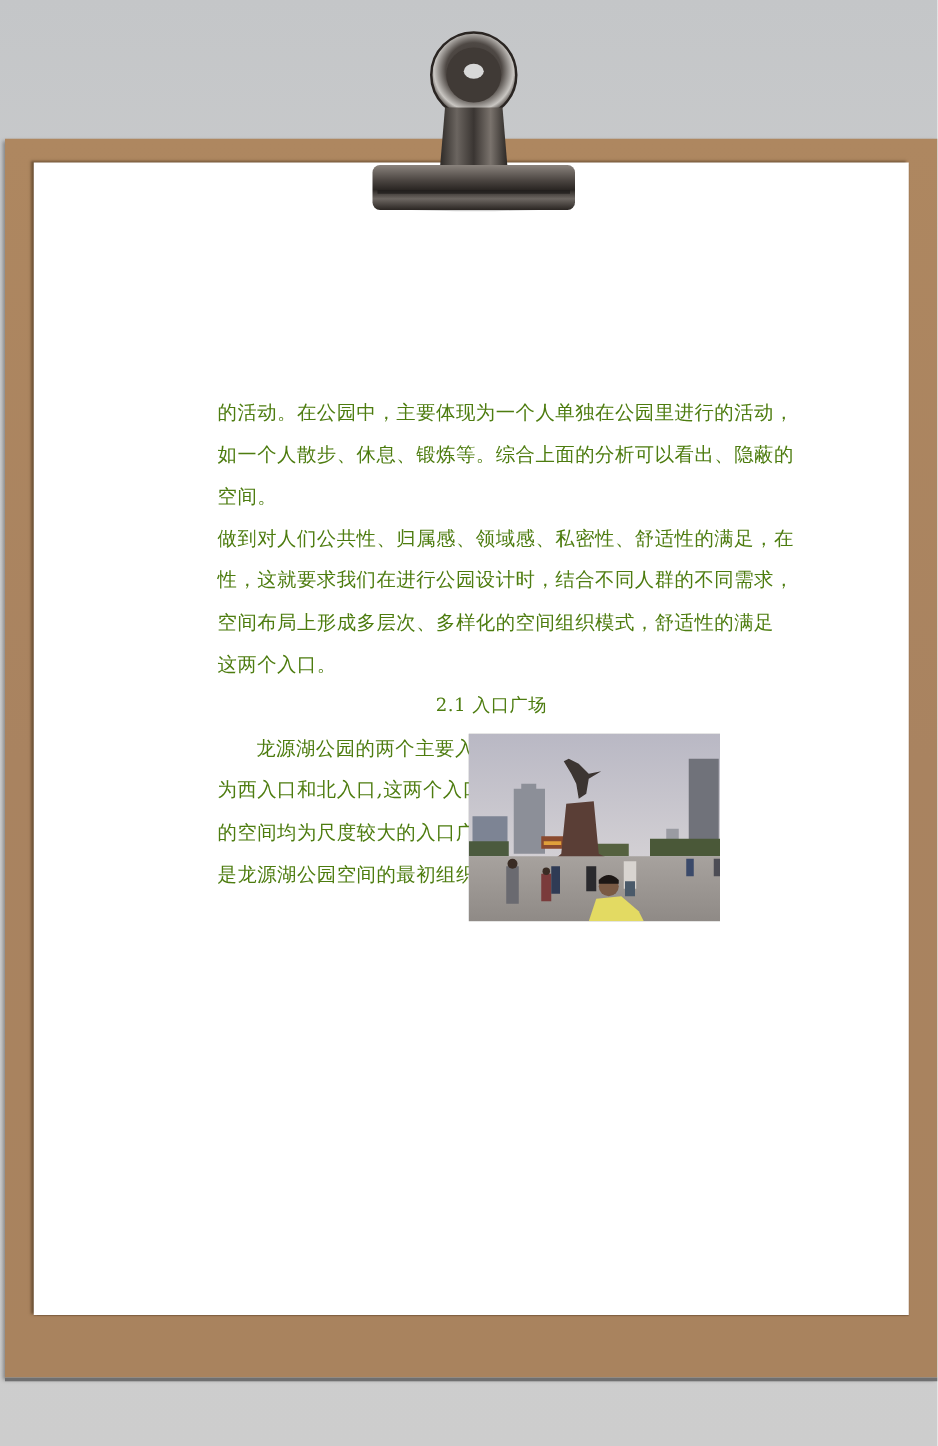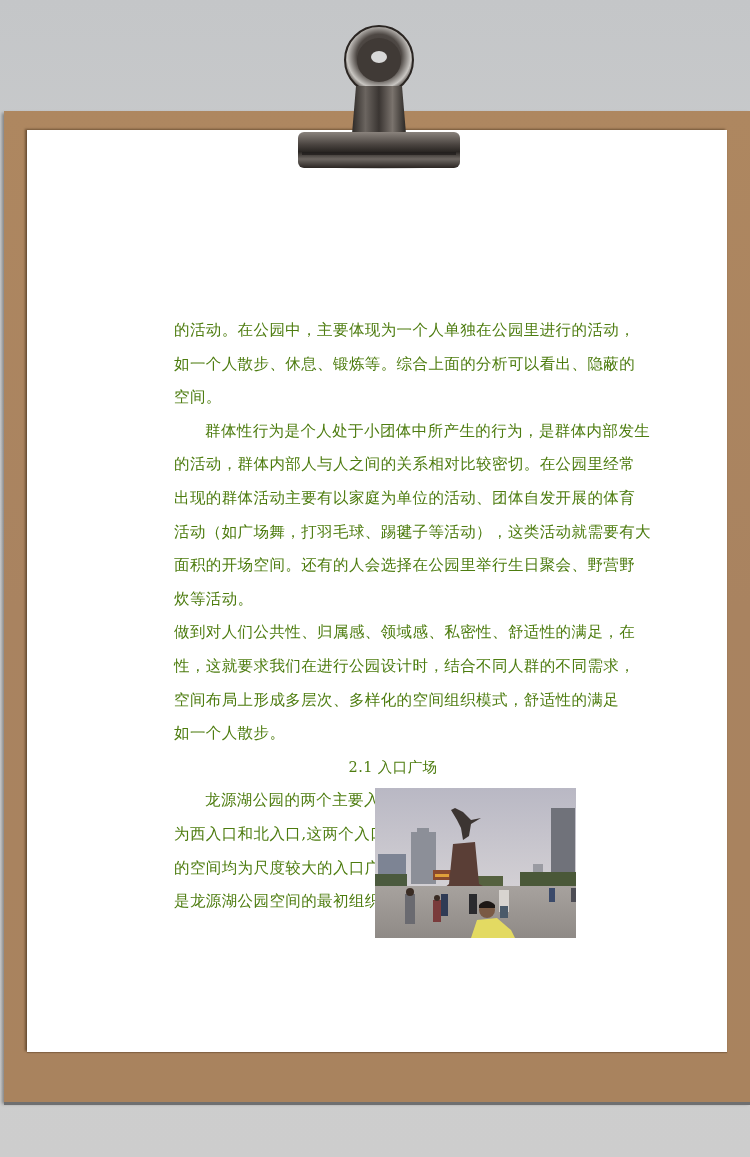--- a/index.html
+++ b/index.html
@@ -77,32 +77,24 @@
   <rect x="6" y="128" width="154" height="3" fill="#1e1b19" opacity="0.7"></rect>
 </svg>
 
 <div class="content">
   <div>
     <div class="line">的活动。在公园中，主要体现为一个人单独在公园里进行的活动，</div>
     <div class="line">如一个人散步、休息、锻炼等。综合上面的分析可以看出、隐蔽的</div>
     <div class="line">空间。</div>
   </div>
   <div>
-    <div class="line indent">群体性行为是个人处于小团体中所产生的行为，是群体内部发生</div>
-    <div class="line">的活动，群体内部人与人之间的关系相对比较密切。在公园里经常</div>
-    <div class="line">出现的群体活动主要有以家庭为单位的活动、团体自发开展的体育</div>
-    <div class="line">活动（如广场舞，打羽毛球、踢毽子等活动），这类活动就需要有大</div>
-    <div class="line">面积的开场空间。还有的人会选择在公园里举行生日聚会、野营野</div>
-    <div class="line">炊等活动。</div>
-  </div>
-  <div>
     <div class="line">做到对人们公共性、归属感、领域感、私密性、舒适性的满足，在</div>
     <div class="line">性，这就要求我们在进行公园设计时，结合不同人群的不同需求，</div>
     <div class="line">空间布局上形成多层次、多样化的空间组织模式，舒适性的满足</div>
-    <div class="line">如一个人散步。</div>
+    <div class="line">这两个入口。</div>
   </div>
 
   <div class="line heading3">2.1 入口广场</div>
 
   <div class="figure-row">
     <div class="wrap-text">
       <div class="line indent">龙源湖公园的两个主要入口</div>
       <div class="line">为西入口和北入口,这两个入口</div>
       <div class="line">的空间均为尺度较大的入口广场</div>
       <div class="line">是龙源湖公园空间的最初组织形</div>

